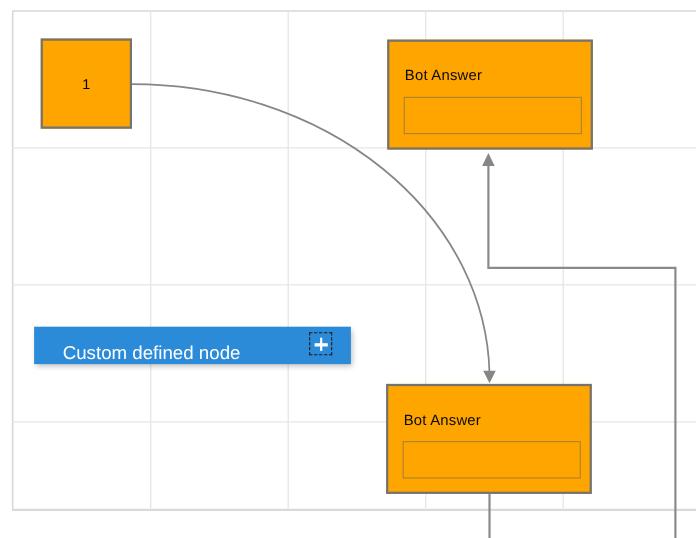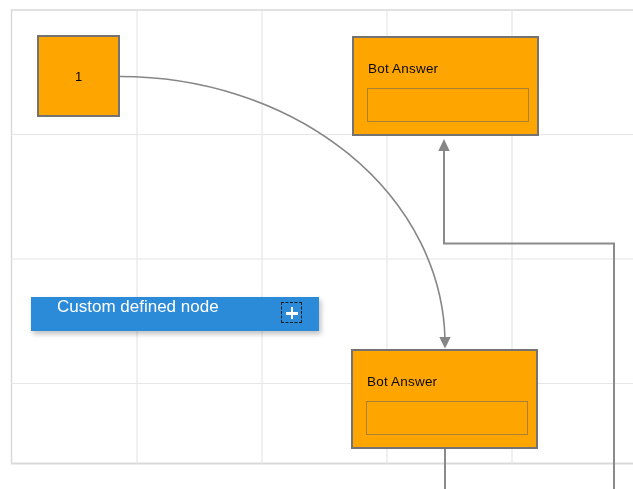--- a/index.html
+++ b/index.html
@@ -25,21 +25,21 @@
     font-size:13.5px;color:#0a0a0a;letter-spacing:0.2px;
   }
   .bot-input{
     position:absolute;left:13px;top:50px;width:162px;height:34px;
     box-sizing:border-box;border:1px solid rgba(100,100,100,0.55);
     background:transparent;
   }
   #custom-node{
     position:absolute;left:31px;top:297px;width:288px;height:34px;
     background:#2B8BD9;box-shadow:2px 3px 5px rgba(0,0,0,0.25);
-    display:flex;align-items:flex-start;cursor:pointer;
+    display:flex;align-items:flex-end;cursor:pointer;
   }
   #custom-node .custom-label{
     color:#ffffff;font-size:17px;margin-left:26px;white-space:nowrap;
   }
   .plus-box{
     position:absolute;left:250px;top:5px;width:21px;height:21px;
     box-sizing:border-box;border:1px dashed #1c1c1c;
   }
   .plus-bar-h{position:absolute;left:4px;top:9px;width:12px;height:2.6px;background:#ffffff;}
   .plus-bar-v{position:absolute;left:8.7px;top:4px;width:2.6px;height:12px;background:#ffffff;}

